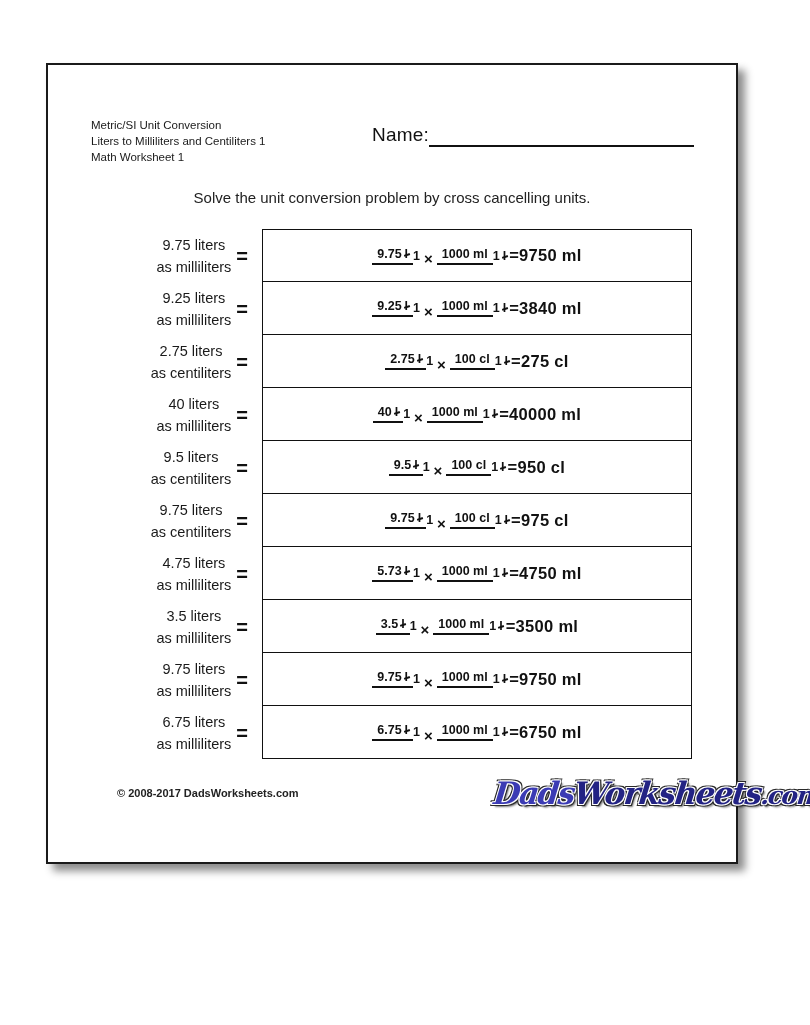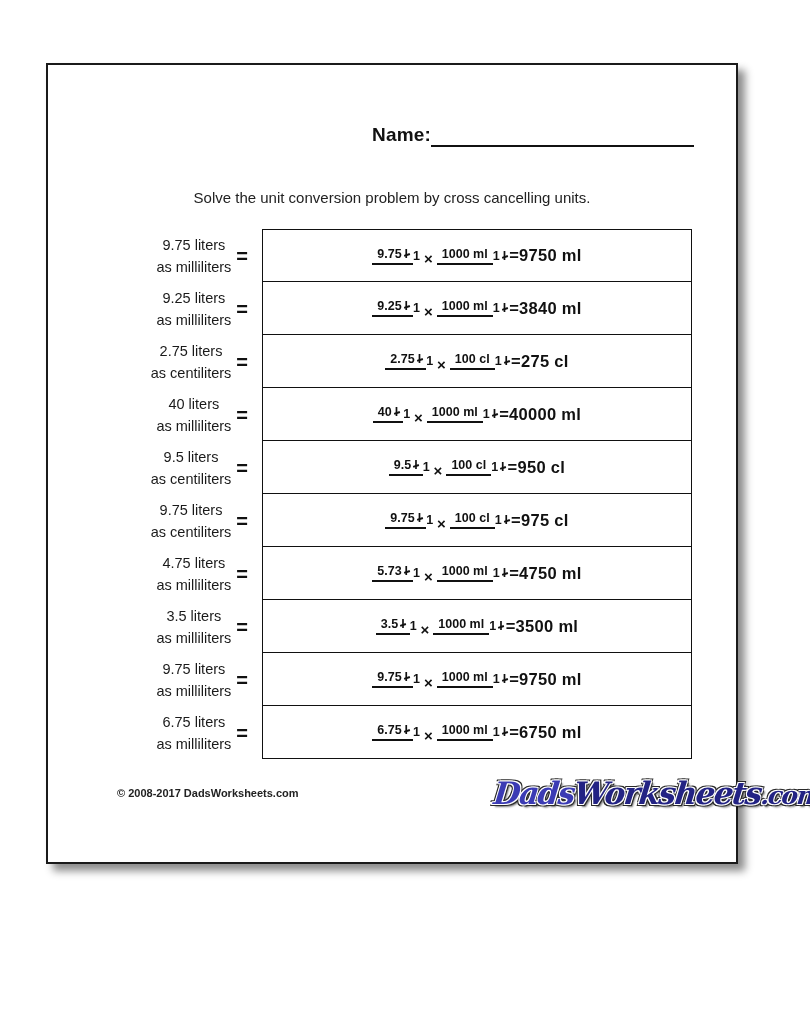--- a/index.html
+++ b/index.html
@@ -8,21 +8,21 @@
 
   .sheet {
     position: absolute; left: 46px; top: 63px; width: 692px; height: 801px;
     background: #fff; border: 2px solid #1a1a1a;
     box-shadow: 7px 7px 8px rgba(0,0,0,0.45);
   }
 
   
   .hdr-block { position: absolute; left: 43px; top: 52px; font-size: 11.5px; line-height: 16px; color: #1a1a1a; }
   .name-row { position: absolute; left: 324px; top: 58px; width: 322px; display: flex; align-items: flex-end; }
-  .name-label { font-weight: bold; font-size: 19px; line-height: 24px; letter-spacing: 0.2px; }
+  .name-label { font-weight: normal; font-size: 19px; line-height: 24px; letter-spacing: 0.2px; }
   .name-line { flex: 1; border-bottom: 2.5px solid #111; height: 22px; }
 
   
   .instruction { position: absolute; left: 0; top: 124px; width: 100%; text-align: center; font-size: 15px; color: #222; }
 
   
   .problems { position: absolute; left: 0; top: 164px; width: 100%; }
   .prow { display: flex; height: 53px; }
   .label-cell { width: 214px; display: flex; justify-content: flex-end; align-items: center; padding-right: 14px; }
   .label-lines { text-align: center; font-size: 14.5px; line-height: 22px; color: #1a1a1a; }
@@ -48,20 +48,25 @@
                        3px 3px 2px rgba(0,0,0,0.55); }
   .logo-dads { font-size: 31px; color: #3b3bb4; }
   .logo-works { font-size: 31px; color: #232384; }
   .logo-com { font-size: 25px; color: #232384; }
 </style>
 </head>
 <body>
 
 <div class="sheet">
 
+  <div class="hdr-block">
+    <div>Metric/SI Unit Conversion</div>
+    <div>Liters to Milliliters and Centiliters 1</div>
+    <div>Math Worksheet 1</div>
+  </div>
 
   <div class="name-row">
     <span class="name-label">Name:</span>
     <span class="name-line"></span>
   </div>
 
   <div class="instruction">Solve the unit conversion problem by cross cancelling units.</div>
 
   <div class="problems">
   <div class="prow">

